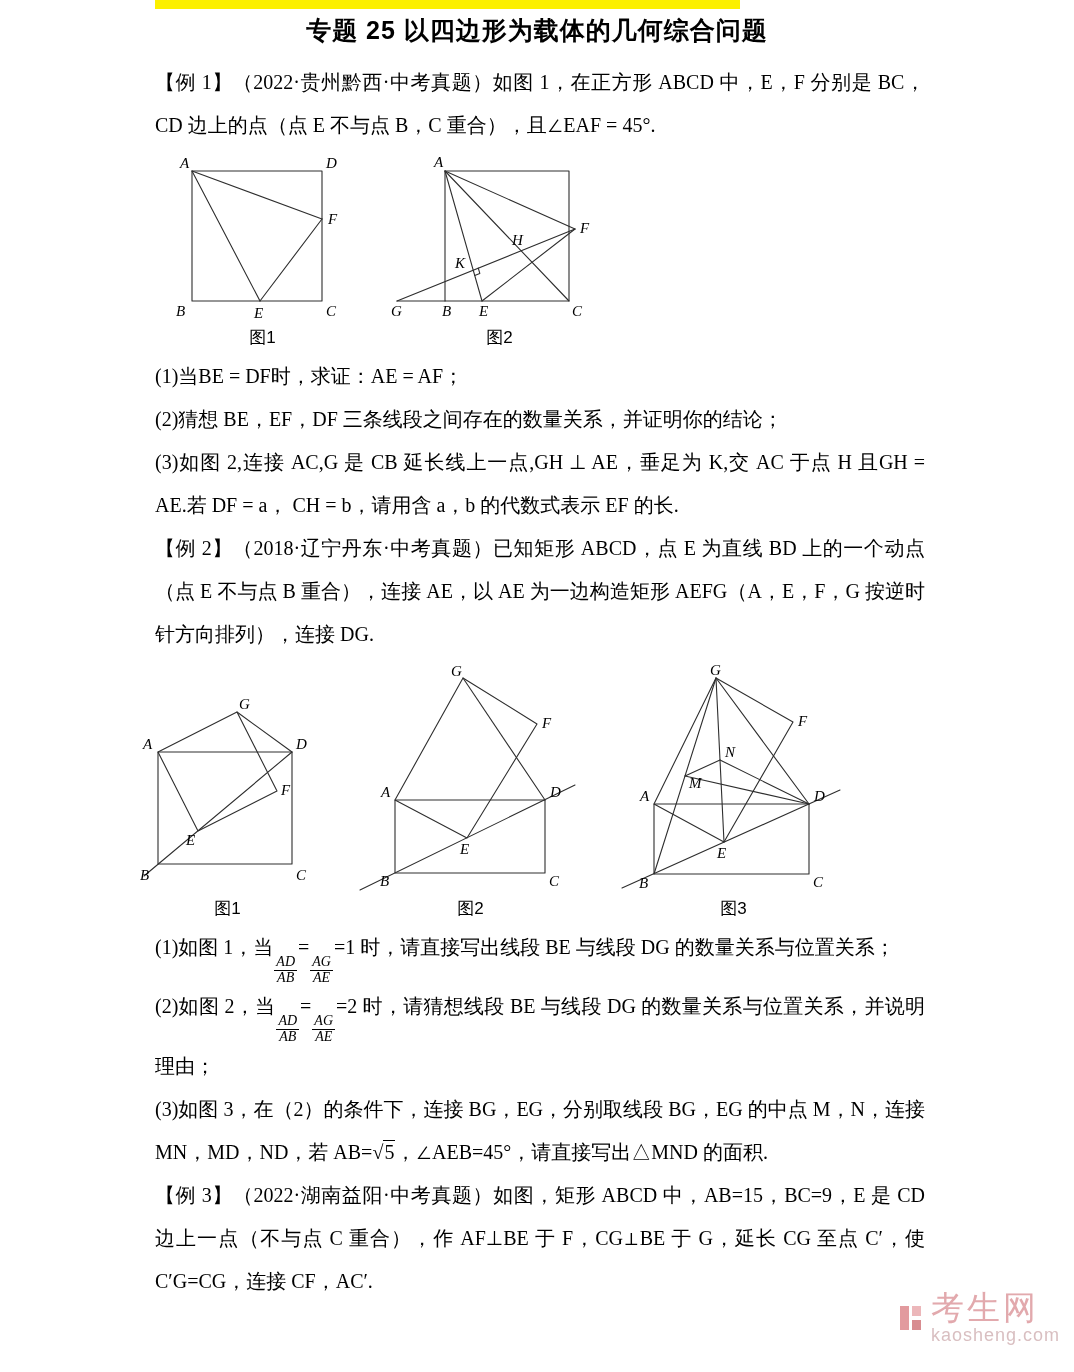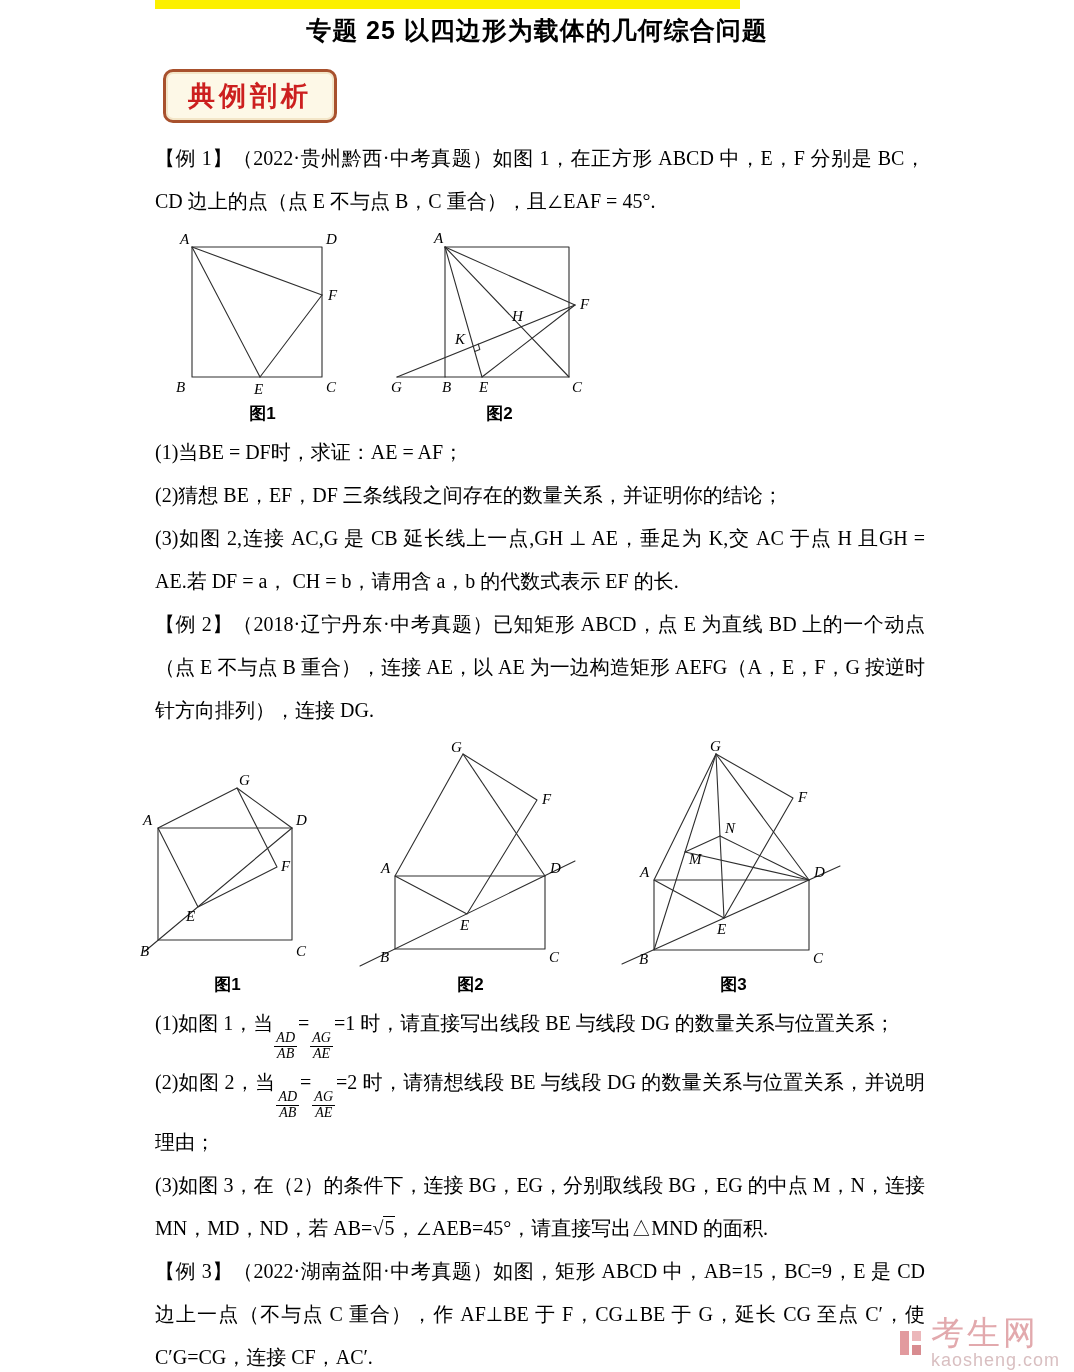--- a/index.html
+++ b/index.html
@@ -23,38 +23,35 @@
   .frac .den { padding:0 2px; }
   .sqrt { white-space:nowrap; }
   .sqrt .radicand { border-top:1.3px solid #000; padding:0 1px; }
   .figrow { display:flex; align-items:flex-end; }
   .figrow.ex1 { margin:4px 0 6px 15px; gap:32px; }
   .figrow.ex2 { margin:6px 0 6px -25px; gap:28px; }
   .figure { display:flex; flex-direction:column; align-items:center; }
   .figure svg { display:block; }
   .geo { fill:none; stroke:#2e2e2e; stroke-width:1.1; stroke-linejoin:round; stroke-linecap:round; }
   .vlabel text { font-family:"Liberation Serif", serif; font-style:italic; font-size:15px; fill:#000; }
-  .figcap { font-size:17px; margin-top:3px; font-family:"Liberation Sans", sans-serif;font-weight:bold; }
-  .watermark { position:absolute; right:14px; bottom:1px; display:flex; align-items:center; }
+  .figcap { font-size:17px; margin-top:3px; font-family:"Liberation Sans", sans-serif; }
+  .watermark { position:absolute; right:14px; bottom:26px; display:flex; align-items:center; }
   .wm-text { display:flex; flex-direction:column; line-height:1.1; }
   .wm-name { font-size:33px; color:#e2a9ad; font-family:"Liberation Sans", sans-serif; letter-spacing:3px; }
   .wm-site { font-size:18px; color:#d9bfc1; font-family:"Liberation Sans", sans-serif; letter-spacing:1px; text-align:right; }
 </style>
 </head>
 <body>
 
 <div class="page">
 
   <div class="hl-bar"></div>
 
   <h1 class="title">专题 25 以四边形为载体的几何综合问题</h1>
 
-  <div class="badge-wrap">
-    <div class="badge">典例剖析</div>
-  </div>
 
   <div class="content">
 
     <div>
       <p class="para mt">【例 1】（2022·贵州黔西·中考真题）如图 1，在正方形 ABCD 中，E，F 分别是 BC，CD 边上的点（点 E 不与点 B，C 重合），且∠EAF = 45°.</p>
 
       <div class="figrow ex1">
         <div class="figure">
           <svg width="185" height="172" viewBox="0 0 185 172">
             <g class="geo">

